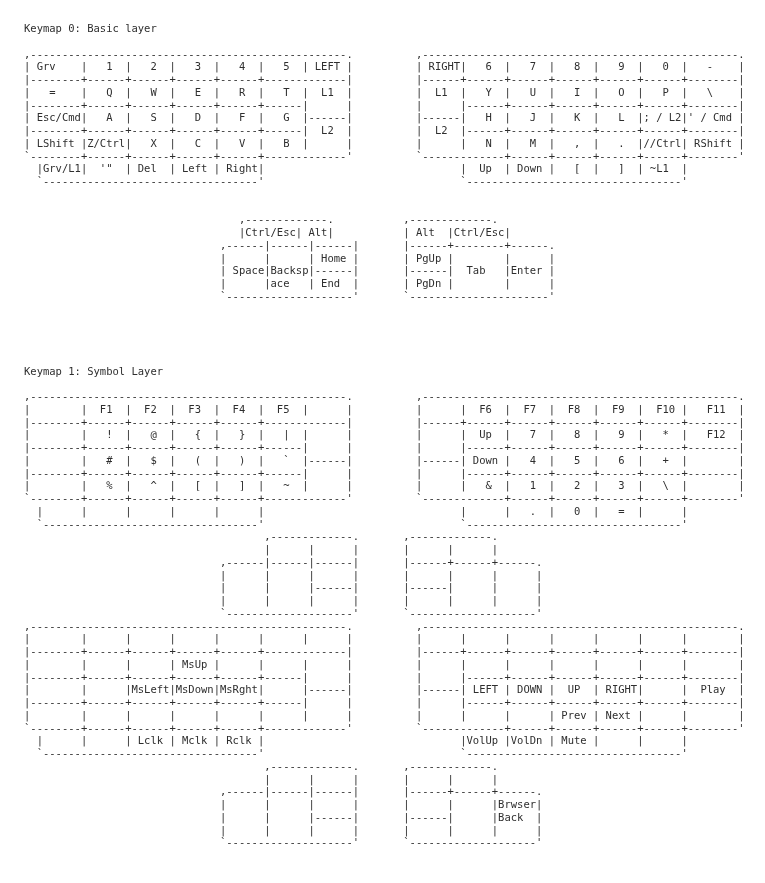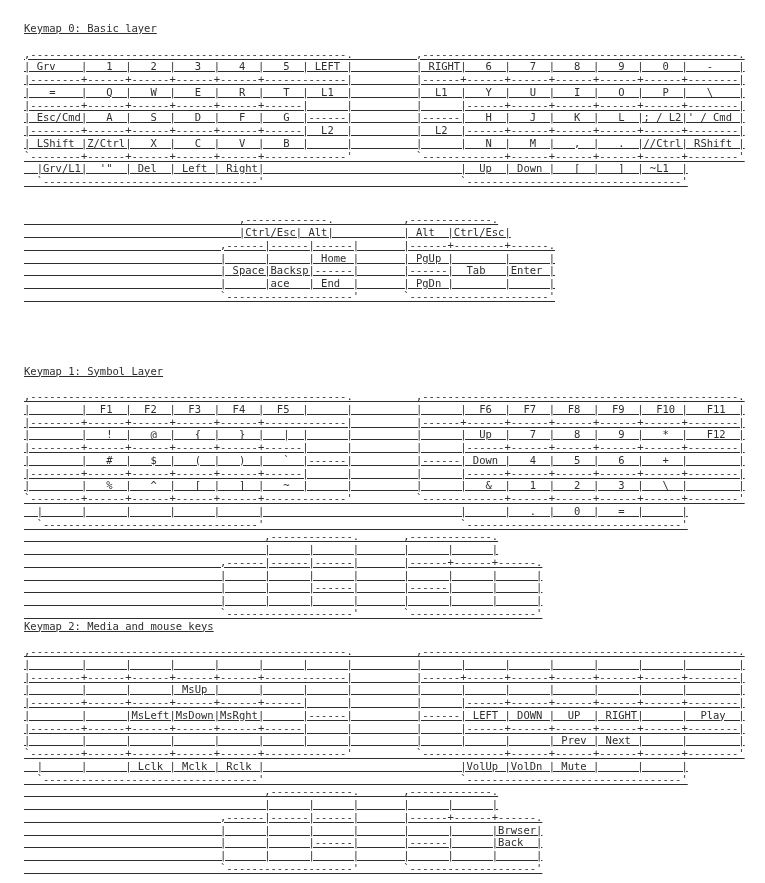--- a/index.html
+++ b/index.html
@@ -12,21 +12,20 @@
     box-sizing: border-box;
     width: 765px;
     height: 883px;
     padding: 22px 0 0 24px;
     background: #ffffff;
     color: #2e2e2e;
     font-family: "DejaVu Sans Mono", "Liberation Mono", monospace;
     font-size: 10.5px;
     line-height: 12.75px;
     overflow: hidden;
-    text-decoration: underline;
   }
   .km-title {
     white-space: pre;
     margin: 0 0 12.75px 0;
     font: inherit;
   }
   pre.art {
     margin: 0;
     font: inherit;
     white-space: pre;
@@ -81,21 +80,20 @@
     <pre class="art thumbs">                                      ,-------------.       ,-------------.
                                       |      |      |       |      |      |
                                ,------|------|------|       |------+------+------.
                                |      |      |      |       |      |      |      |
                                |      |      |------|       |------|      |      |
                                |      |      |      |       |      |      |      |
                                `--------------------'       `--------------------'</pre>
   </div>
 
   <div class="section section-k2">
-    <div class="km-title">Keymap 2: Media and mouse keys</div>
     <pre class="art main">,--------------------------------------------------.          ,--------------------------------------------------.
 |        |      |      |      |      |      |      |          |      |      |      |      |      |      |        |
 |--------+------+------+------+------+-------------|          |------+------+------+------+------+------+--------|
 |        |      |      | MsUp |      |      |      |          |      |      |      |      |      |      |        |
 |--------+------+------+------+------+------|      |          |      |------+------+------+------+------+--------|
 |        |      |MsLeft|MsDown|MsRght|      |------|          |------| LEFT | DOWN |  UP  | RIGHT|      |  Play  |
 |--------+------+------+------+------+------|      |          |      |------+------+------+------+------+--------|
 |        |      |      |      |      |      |      |          |      |      |      | Prev | Next |      |        |
 `--------+------+------+------+------+-------------'          `-------------+------+------+------+------+--------'
   |      |      | Lclk | Mclk | Rclk |                               |VolUp |VolDn | Mute |      |      |

